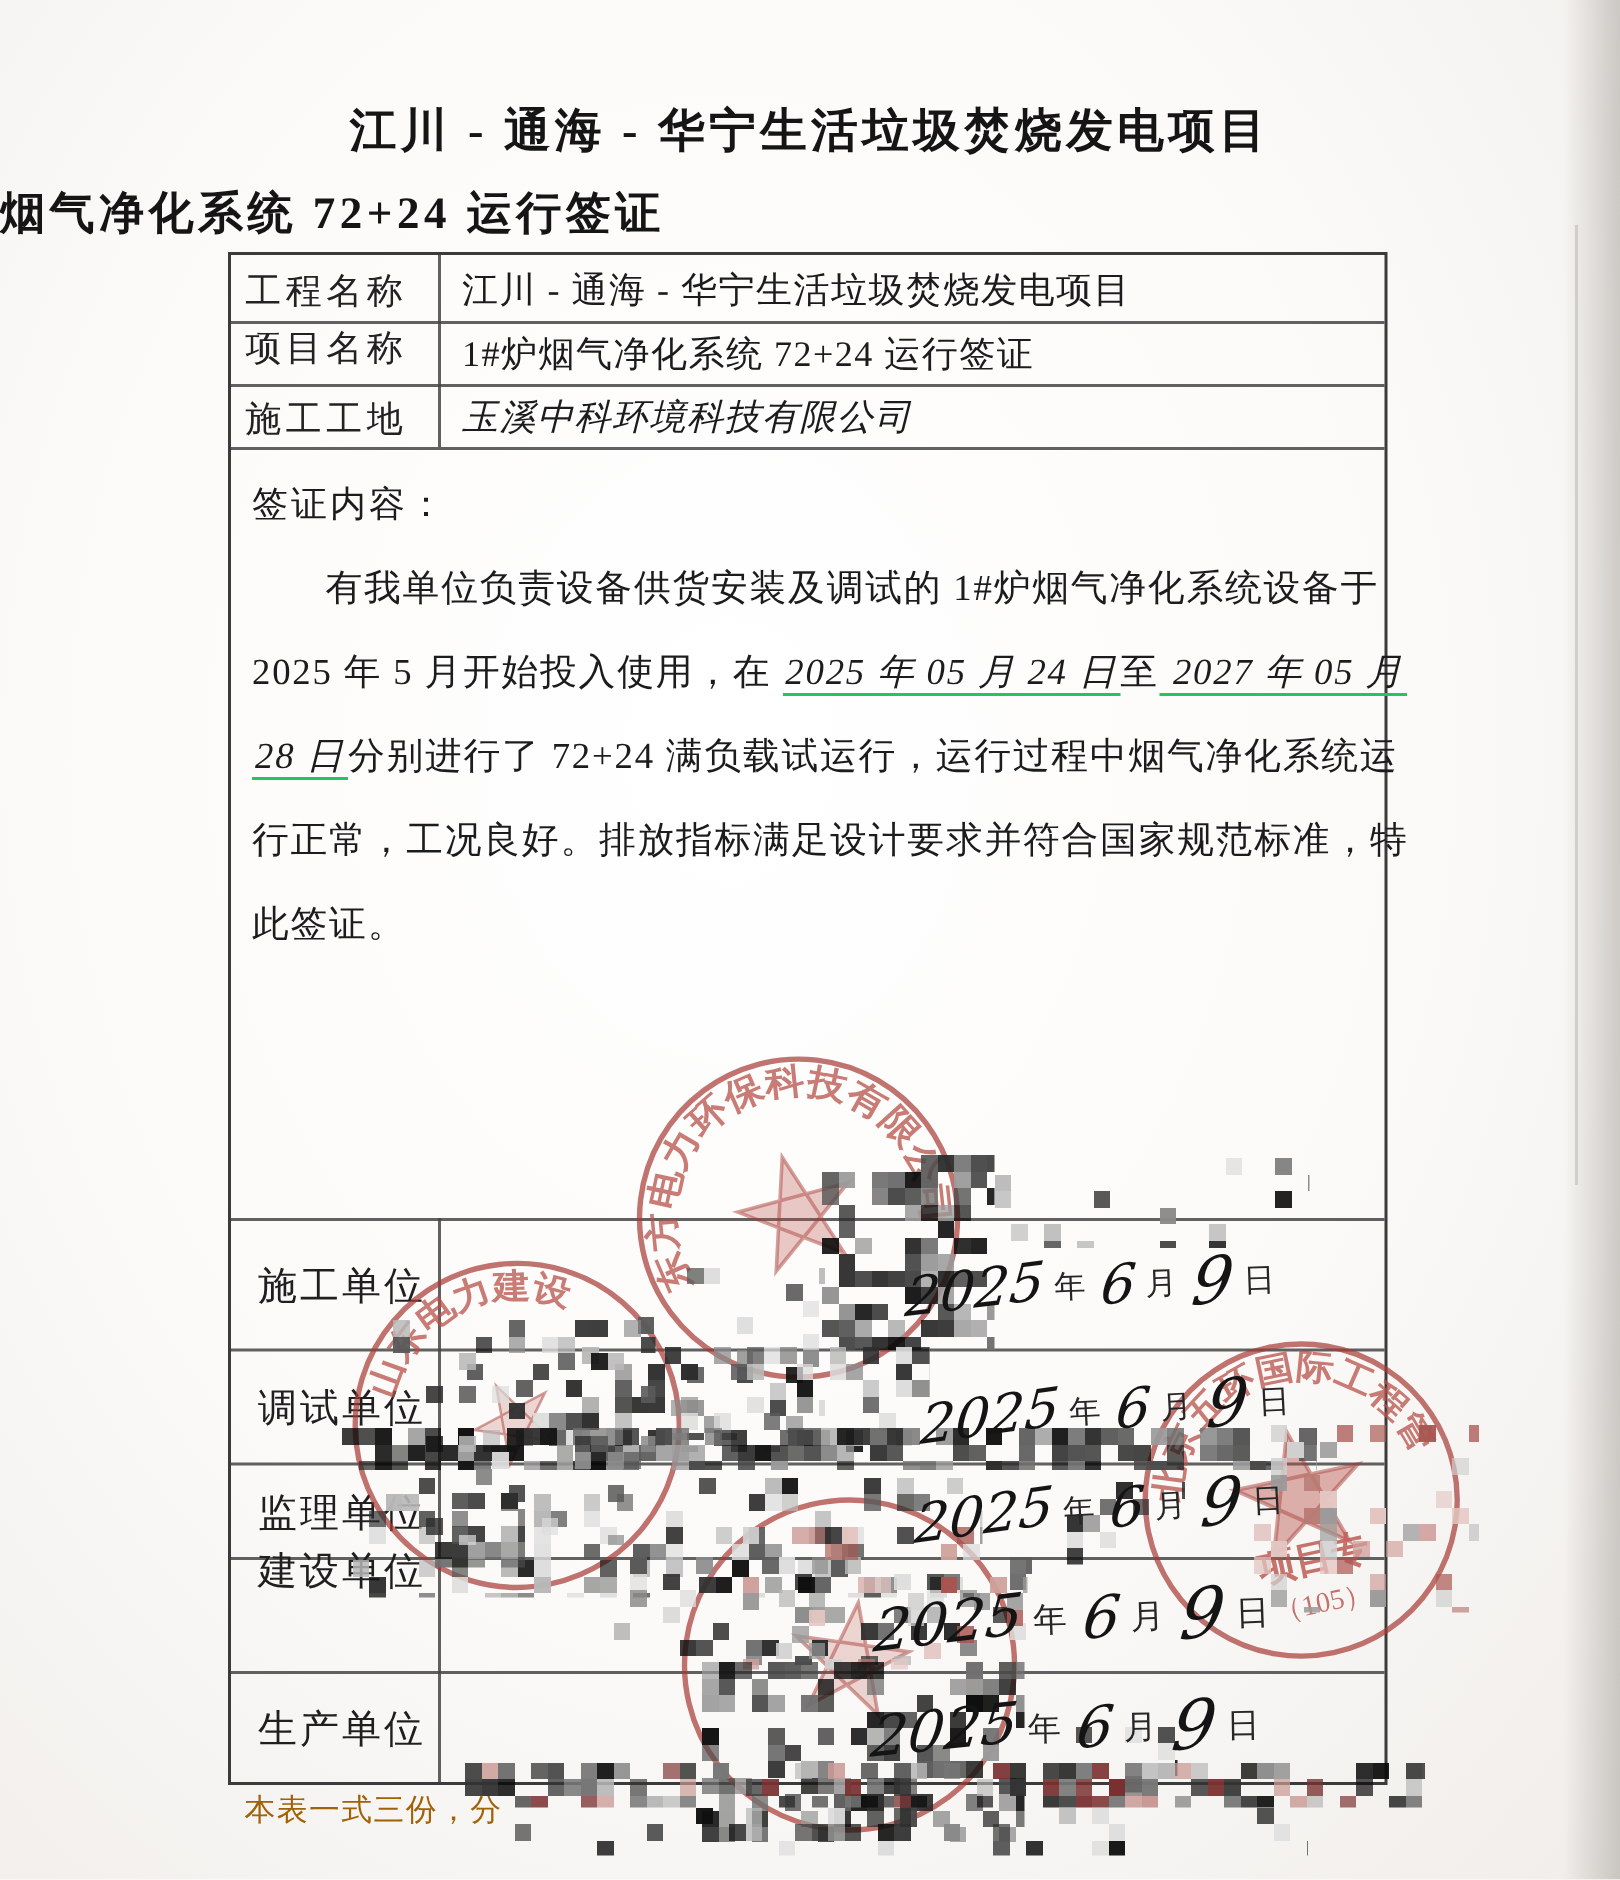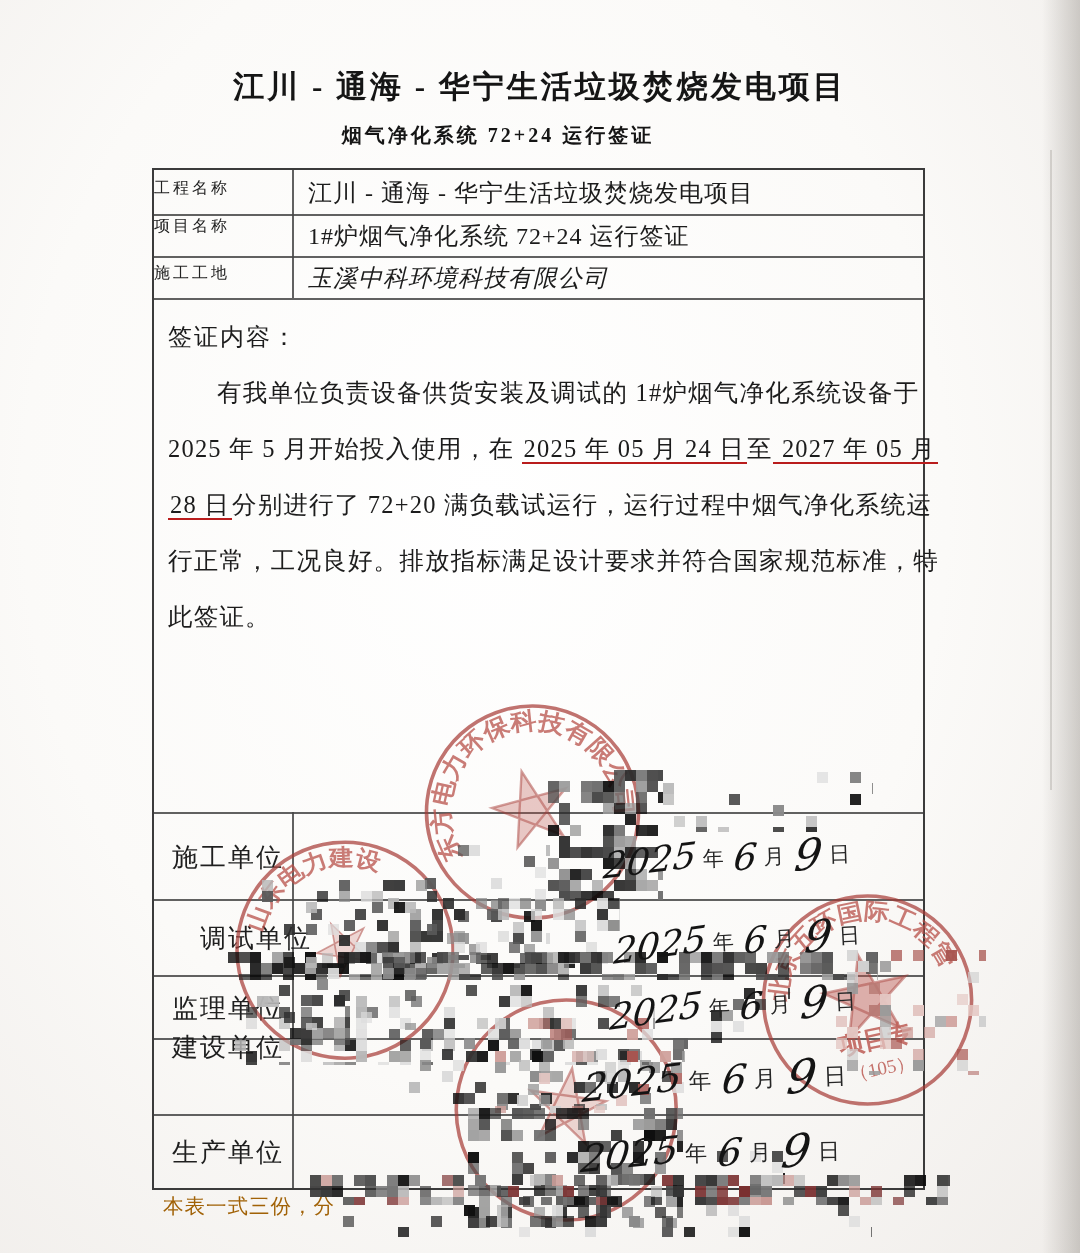--- a/index.html
+++ b/index.html
@@ -10,34 +10,34 @@
     font-family:"Liberation Serif","DejaVu Serif",serif;
     color:#1d1d1d;
   }
   .page{position:absolute;inset:0;}
   
   .edge-right{position:absolute;top:0;right:0;width:38px;height:100%;
     background:linear-gradient(to right, rgba(110,104,96,0), rgba(110,104,96,.30));pointer-events:none;}
   .edge-line{position:absolute;width:2px;background:rgba(110,104,96,.22);pointer-events:none;}
   .title1{position:absolute;top:66px;left:0;width:1080px;text-align:center;
     font-size:31px;font-weight:bold;letter-spacing:3px;color:#151515;}
-  .title2{position:absolute;top:122px;left:0;width:996px;text-align:center;
-    font-size:20px;font-weight:bold;letter-spacing:3px;color:#151515;}
+  .title2{position:absolute;top:122px;left:0;width:996px;text-align:left;
+    font-size:30px;font-weight:bold;letter-spacing:3px;color:#151515;}
   .tbl{position:absolute;left:152px;top:168px;width:773px;height:1022px;
     border:2px solid #3b3b3b;box-sizing:border-box;}
   .hline{position:absolute;left:0;width:100%;height:2px;background:#454545;opacity:.85;}
   .vline{position:absolute;width:2px;background:#454545;opacity:.85;}
-  .cell-label{position:absolute;left:0;width:127px;
-    font-size:16px;letter-spacing:3px;color:#222;}
+  .cell-label{position:absolute;left:0;width:127px;text-align:center;
+    font-size:24px;letter-spacing:3px;color:#222;}
   .cell-value{position:absolute;left:154px;font-size:24px;color:#1c1c1c;letter-spacing:1px;white-space:nowrap;}
   .content-cell{position:absolute;left:0;top:128px;width:100%;box-sizing:border-box;padding:24px 12px 0 14px;}
   .c-head{font-size:24px;letter-spacing:2px;height:30px;line-height:30px;color:#1c1c1c;}
   .c-line{font-size:24.5px;line-height:30px;margin-top:26px;letter-spacing:1.2px;color:#1c1c1c;white-space:nowrap;}
   .c-line.indent{text-indent:2em;}
-  .blank{border-bottom:2px solid #b91c1c;padding:0 2px;}
+  .blank{border-bottom:2px solid #22c55e;padding:0 2px;font-style:italic;}
   .sign-label{position:absolute;left:18px;font-size:26px;letter-spacing:2px;color:#1f1f1f;z-index:12;}
   .date{position:absolute;white-space:nowrap;z-index:32;}
   .dn{display:inline-block;font-family:"DejaVu Serif",serif;font-style:italic;font-weight:500;
     font-size:36px;color:#141414;transform:skewX(-12deg) rotate(-5deg);}
   .dn.big{font-size:43px;transform:skewX(-14deg) rotate(-7deg) translateY(2px);}
   .du{display:inline-block;font-size:21px;color:#262626;margin:0 10px 0 7px;transform:translateY(-5px);}
   .stamp{position:absolute;z-index:20;opacity:.88;}
   .mosaic{position:absolute;z-index:30;}
   .footer-note{position:absolute;left:163px;top:1192px;font-size:20.5px;letter-spacing:1px;color:#a16207;z-index:15;}
 </style>
@@ -46,21 +46,21 @@
 
 <div class="page">
   <div class="title1">江川 - 通海 - 华宁生活垃圾焚烧发电项目</div>
   <div class="title2">烟气净化系统 72+24 运行签证</div>
 
   <div class="tbl" id="tbl">
     <div class="content-cell">
       <div class="c-head">签证内容：</div>
       <div class="c-line indent">有我单位负责设备供货安装及调试的 1#炉烟气净化系统设备于</div>
       <div class="c-line"><span>2025 年 5 月开始投入使用，在 </span><span class="blank">2025 年 05 月 24 日</span><span>至</span><span class="blank"> 2027 年 05 月</span></div>
-      <div class="c-line"><span class="blank">28 日</span><span>分别进行了 72+20 满负载试运行，运行过程中烟气净化系统运</span></div>
+      <div class="c-line"><span class="blank">28 日</span><span>分别进行了 72+24 满负载试运行，运行过程中烟气净化系统运</span></div>
       <div class="c-line">行正常，工况良好。排放指标满足设计要求并符合国家规范标准，特</div>
       <div class="c-line">此签证。</div>
     </div>
   <div class="hline" style="top: 44px;"></div>
       <div class="hline" style="top: 86px;"></div>
       <div class="hline" style="top: 128px;"></div>
       <div class="hline" style="top: 642px;"></div>
       <div class="hline" style="top: 729px;"></div>
       <div class="hline" style="top: 805px;"></div>
       <div class="hline" style="top: 868px;"></div>
@@ -68,21 +68,21 @@
       <div class="vline" style="left: 138px; top: 0px; height: 128px;"></div>
       <div class="vline" style="left: 138px; top: 642px; height: 376px;"></div>
       <div class="cell-label" style="top: 8px;">工程名称</div>
       <div class="cell-value" style="top: 7px;">江川 - 通海 - 华宁生活垃圾焚烧发电项目</div>
       <div class="cell-label" style="top: 46px;">项目名称</div>
       <div class="cell-value" style="top: 50px;">1#炉烟气净化系统 72+24 运行签证</div>
       <div class="cell-label" style="top: 93px;">施工工地</div>
       <div class="cell-value" style="top: 92px; font-style: italic;">玉溪中科环境科技有限公司</div>
       <div class="sign-label" style="top: 669.5px; text-align: center;">施工单位</div>
       <div class="date" style="left: 450px; top: 659.5px; transform: rotate(-2deg) scale(1);"><span class="dn">2025</span><span class="du">年</span><span class="dn">6</span><span class="du">月</span><span class="dn big">9</span><span class="du">日</span></div>
-      <div class="sign-label" style="top: 751px; margin-left: 28px;">调试单位</div>
+      <div class="sign-label" style="top: 751px;">调试单位</div>
       <div class="date" style="left: 460px; top: 743px; transform: rotate(-3deg) scale(1);"><span class="dn">2025</span><span class="du">年</span><span class="dn">6</span><span class="du">月</span><span class="dn big">9</span><span class="du">日</span></div>
       <div class="sign-label" style="top: 820.5px;">监理单位</div>
       <div class="date" style="left: 456px; top: 808.5px; transform: rotate(-3deg) scale(1);"><span class="dn">2025</span><span class="du">年</span><span class="dn">6</span><span class="du">月</span><span class="dn big">9</span><span class="du">日</span></div>
       <div class="sign-label" style="top: 860px;">建设单位</div>
       <div class="date" style="left: 438px; top: 882px; transform: rotate(-2deg) scale(1.07);"><span class="dn">2025</span><span class="du">年</span><span class="dn">6</span><span class="du">月</span><span class="dn big">9</span><span class="du">日</span></div>
       <div class="sign-label" style="top: 965px;">生产单位</div>
       <div class="date" style="left: 434px; top: 955px; transform: rotate(-1deg) scale(1.05);"><span class="dn">2025</span><span class="du">年</span><span class="dn">6</span><span class="du">月</span><span class="dn big">9</span><span class="du">日</span></div>
     </div>
 
   <div class="footer-note">本表一式三份，分</div>

